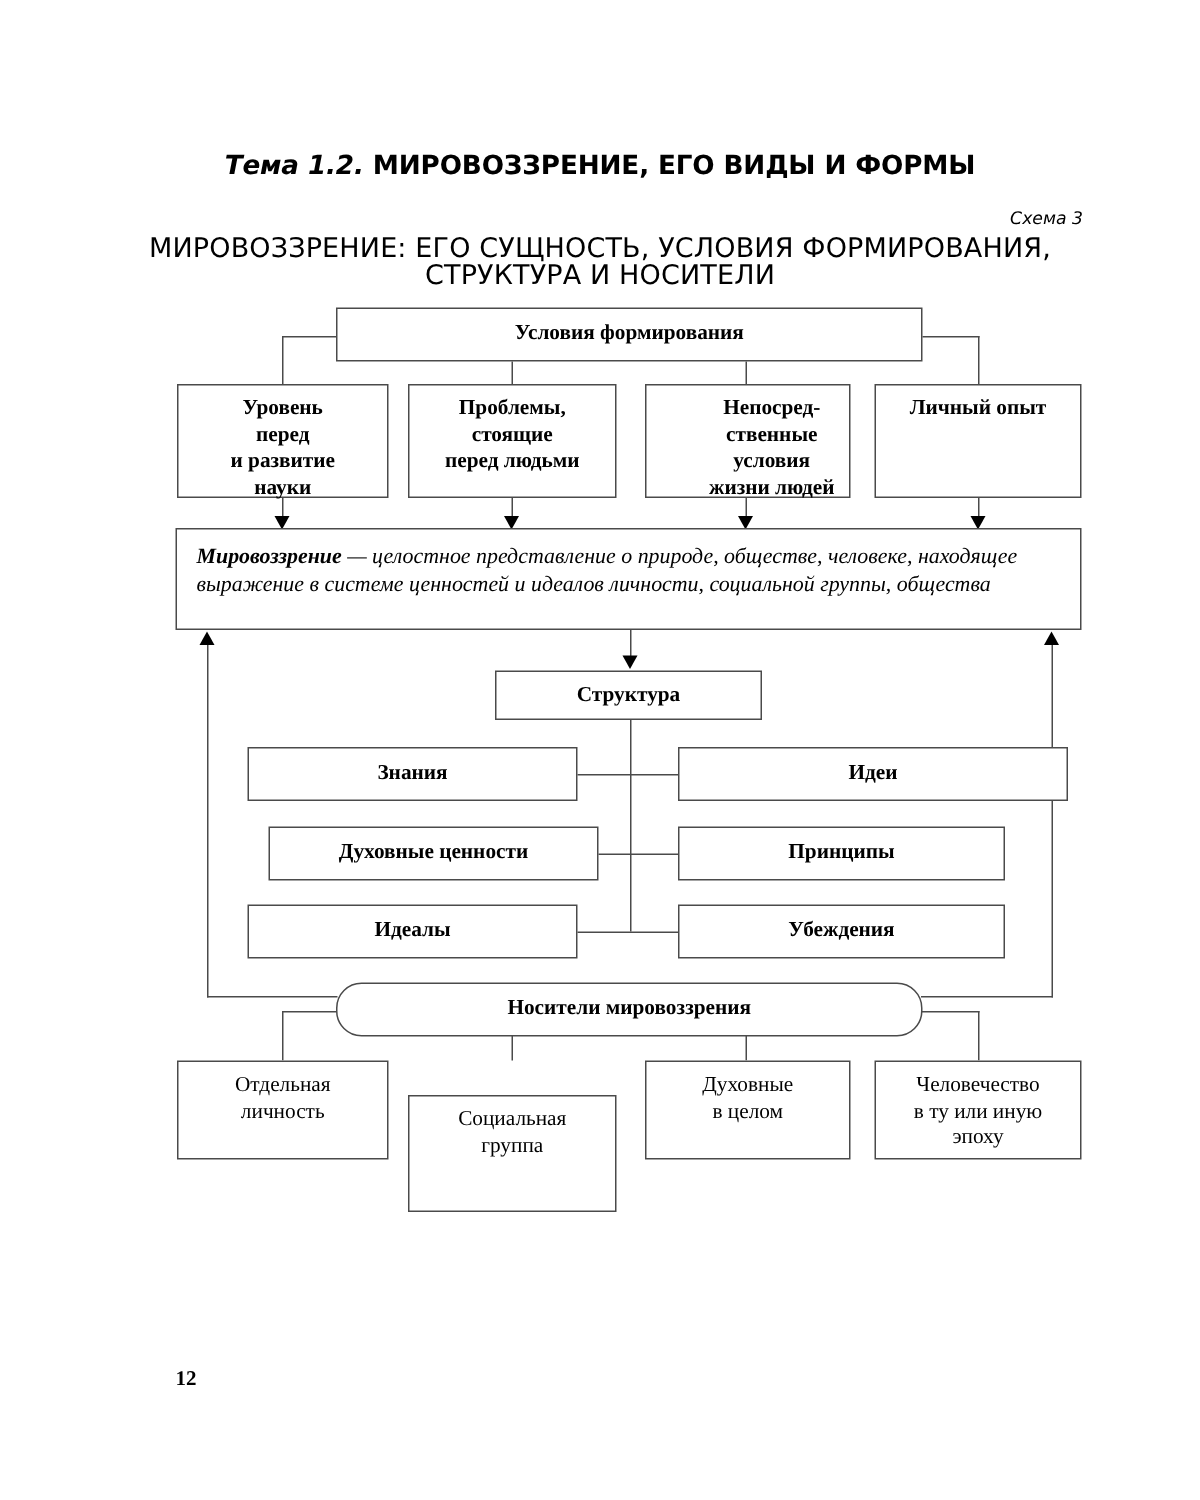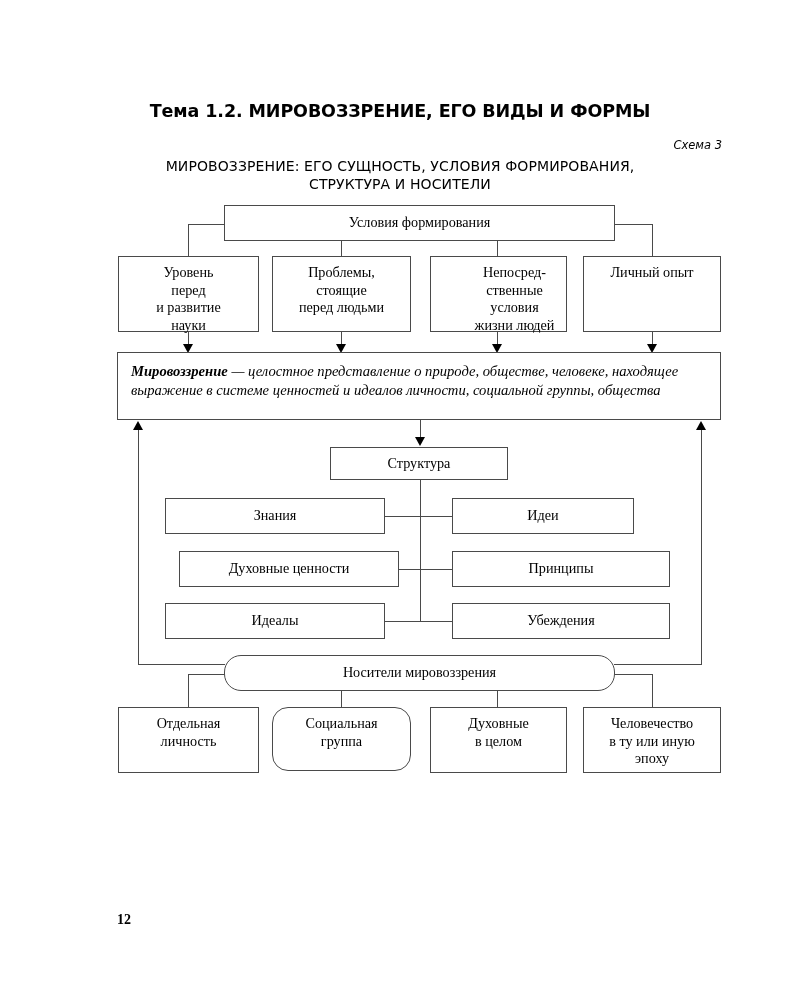--- a/index.html
+++ b/index.html
@@ -23,57 +23,58 @@
     left: 0; right: 0;
     top: 101px;
     text-align: center;
     font-family: "DejaVu Sans", "Liberation Sans", sans-serif;
     font-size: 17.5px;
     font-weight: bold;
     letter-spacing: -0.1px;
     white-space: nowrap;
   }
   .topic-title .it {
+    font-style: italic;
   }
   .scheme-label {
     position: absolute;
     right: 78px;
     top: 138px;
     font-family: "DejaVu Sans", "Liberation Sans", sans-serif;
     font-size: 11.5px;
     font-style: italic;
   }
   .scheme-caption {
     position: absolute;
     left: 0; right: 0;
     top: 157px;
     text-align: center;
     font-family: "DejaVu Sans", "Liberation Sans", sans-serif;
-    font-size: 14px;
+    font-size: 18px;
     line-height: 18px;
     letter-spacing: 0.1px;
   }
 
   
   .box {
     position: absolute;
     box-sizing: border-box;
     border: 1.3px solid #4a4a4a;
     background: #ffffff;
     display: flex;
     justify-content: center;
     font-size: 14.2px;
     line-height: 17.5px;
     text-align: center;
     z-index: 3;
   }
   .box.mid { align-items: center; }
   .box.top-align { align-items: flex-start; padding-top: 7px; }
   .box .txt { display: block; width: 100%; padding: 0 4px; }
-  .box.bold { font-weight: normal; }
+  .box.bold { font-weight: bold; }
 
   
   .def-box {
     position: absolute;
     box-sizing: border-box;
     border: 1.3px solid #4a4a4a;
     background: #ffffff;
     padding: 9px 11px 8px 13px;
     font-style: italic;
     font-size: 14.6px;
@@ -207,21 +208,21 @@
 
   <div class="box mid bold" style="left:330px; top:447px; width:178px; height:33px;justify-content:center;">
     <span class="txt">Структура</span>
   </div>
 
   <div class="v-line" style="left:420px; top:480px; height:141px;"></div>
 
   <div class="box mid bold" style="left:165px; top:498px; width:220px; height:36px;">
     <span class="txt">Знания</span>
   </div>
-  <div class="box mid bold" style="left:452px; top:498px; width:182px; height:36px;">
+  <div class="box mid bold" style="left:452px; top:498px; width:260px; height:36px;">
     <span class="txt">Идеи</span>
   </div>
   <div class="h-line" style="left:384px; top:516px; width:69px;"></div>
 
   <div class="box mid bold" style="left:179px; top:551px; width:220px; height:36px;">
     <span class="txt">Духовные ценности</span>
   </div>
   <div class="box mid bold" style="left:452px; top:551px; width:218px; height:36px;">
     <span class="txt">Принципы</span>
   </div>
@@ -254,21 +255,21 @@
   <div class="v-line" style="left:341px; top:690px; height:17px;"></div>
   <div class="v-line" style="left:497px; top:690px; height:17px;"></div>
 
   <div class="box top-align" style="left:118px; top:707px; width:141px; height:66px;">
     <span class="txt">
       <span>Отдельная</span><br>
       <span>личность</span>
     </span>
   </div>
 
-  <div class="box top-align" style="left:272px; top:707px; width:139px; height:64px;border-radius:16px;">
+  <div class="box top-align" style="left:272px; top:730px; width:139px; height:78px;">
     <span class="txt">
       <span>Социальная</span><br>
       <span>группа</span>
     </span>
   </div>
 
   <div class="box top-align" style="left:430px; top:707px; width:137px; height:66px;">
     <span class="txt">
       <span>Духовные</span><br>
       <span>в целом</span>

